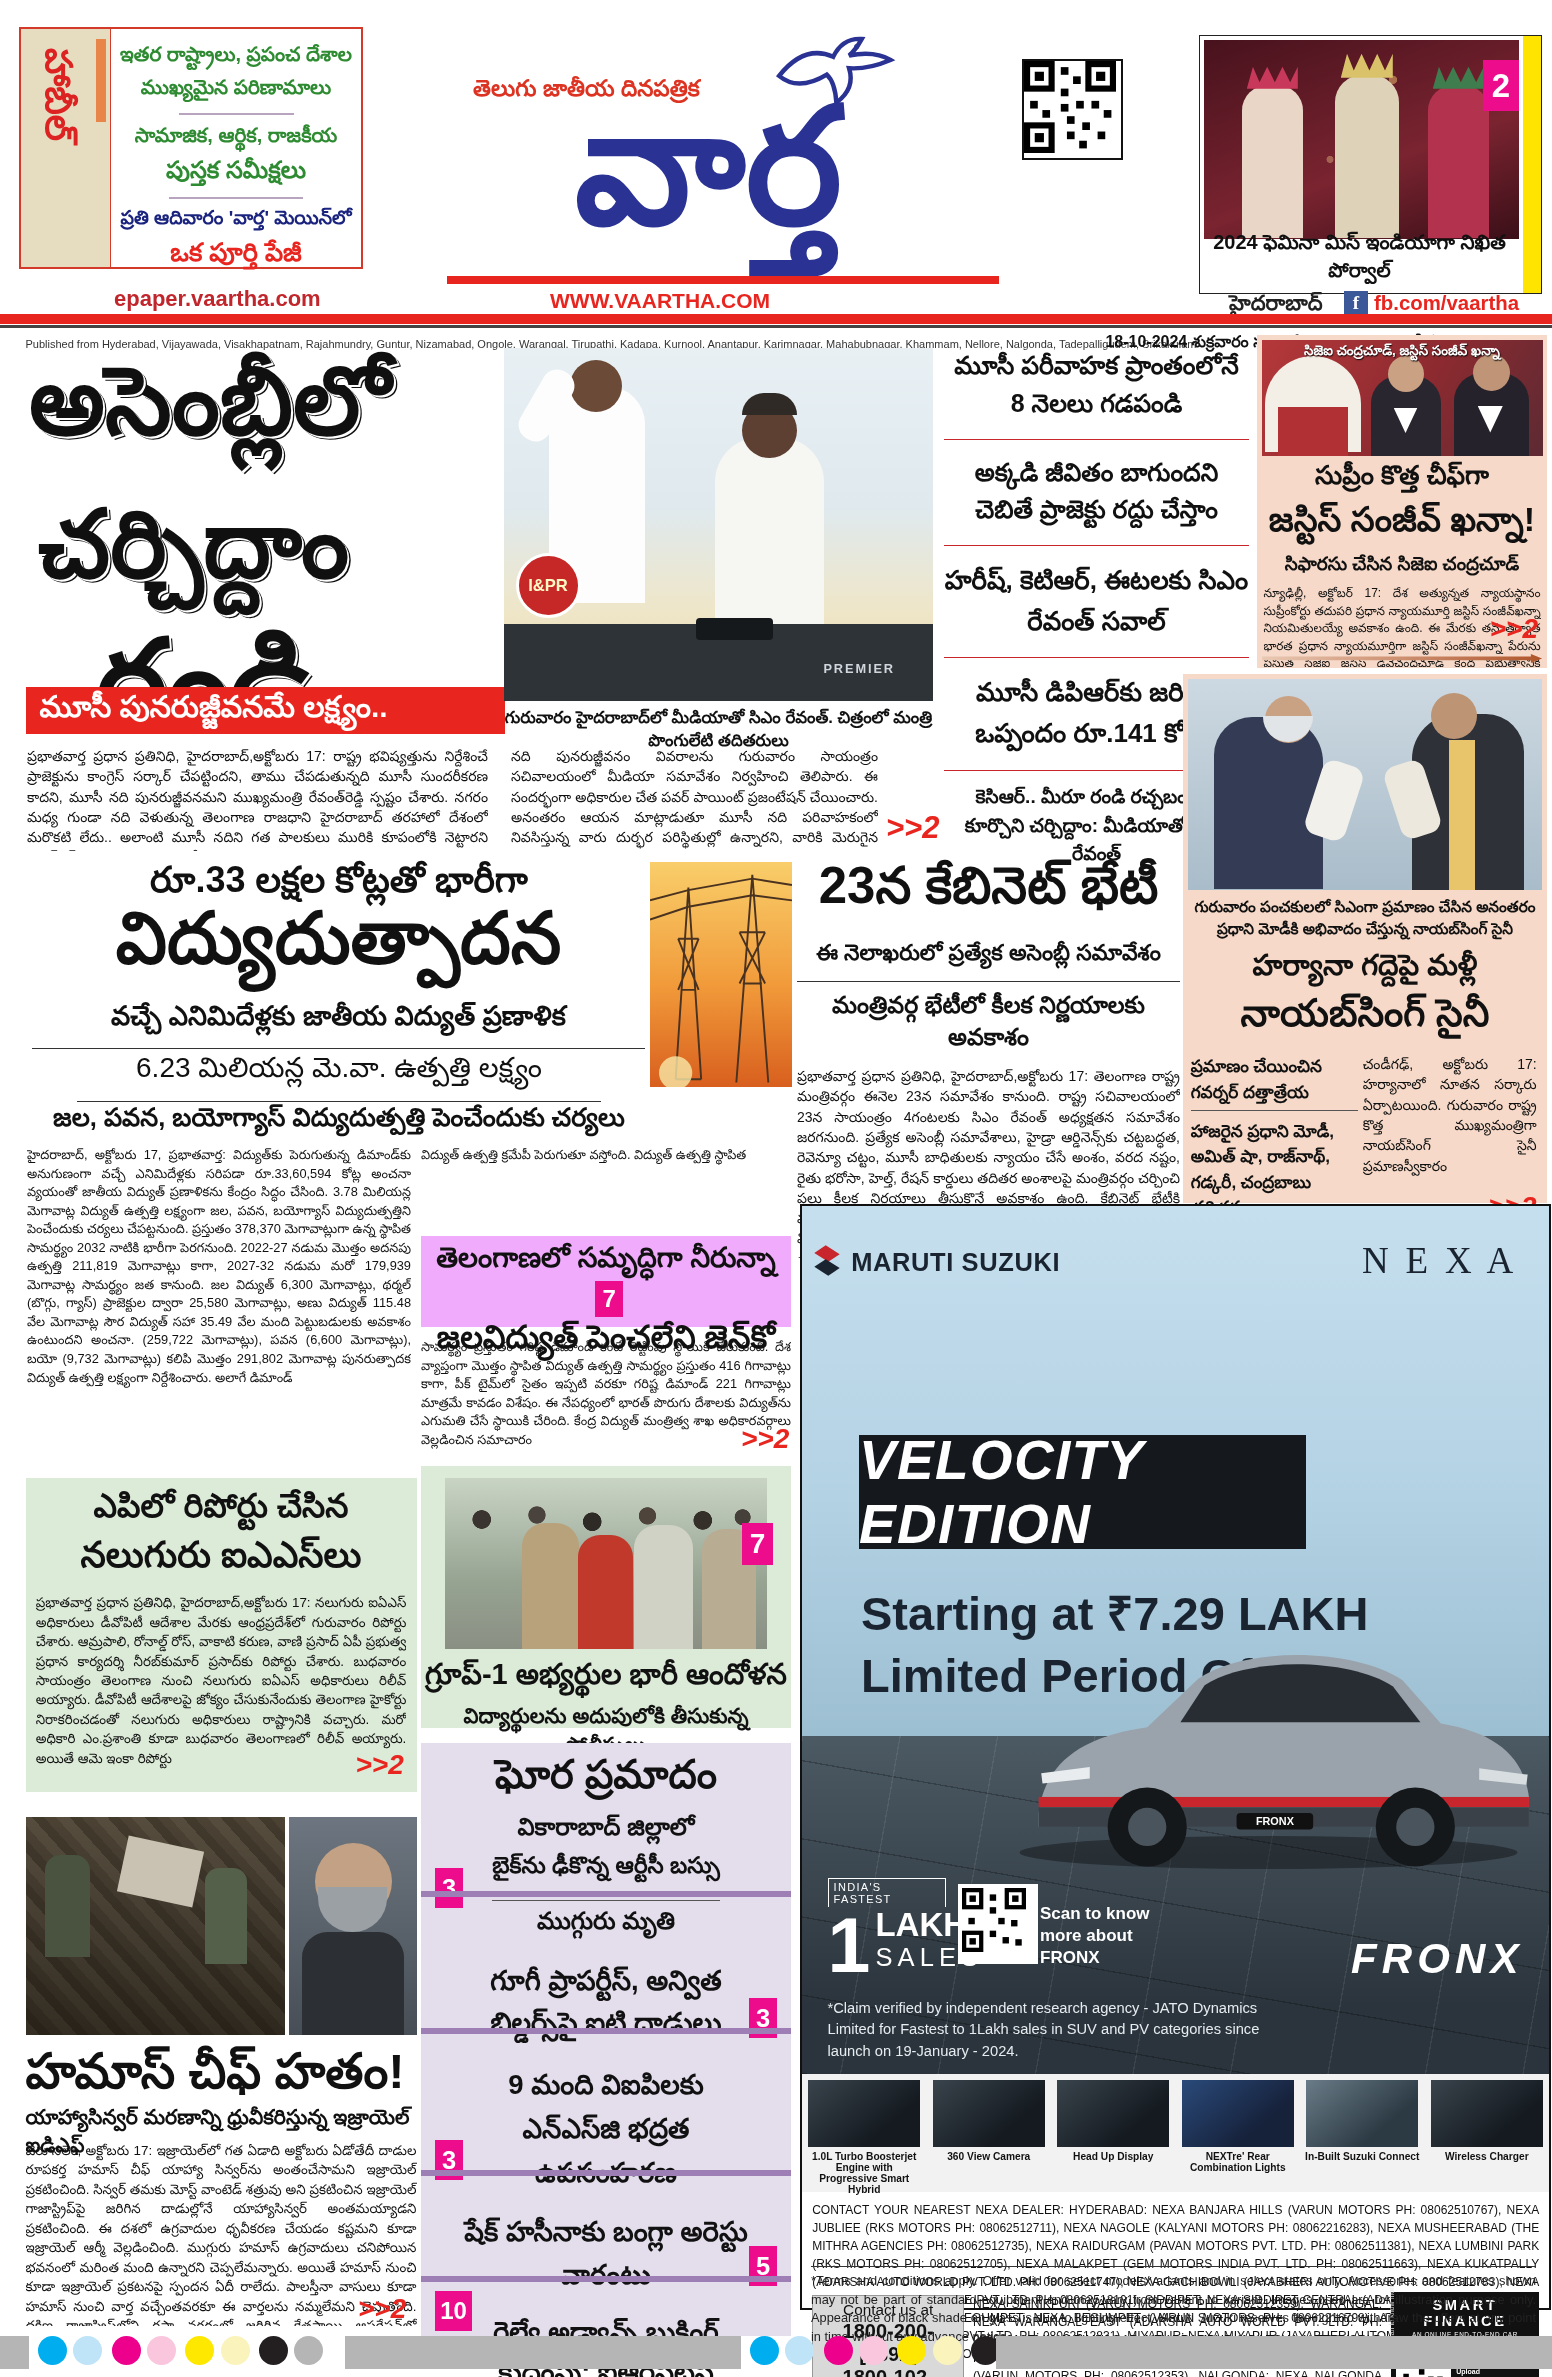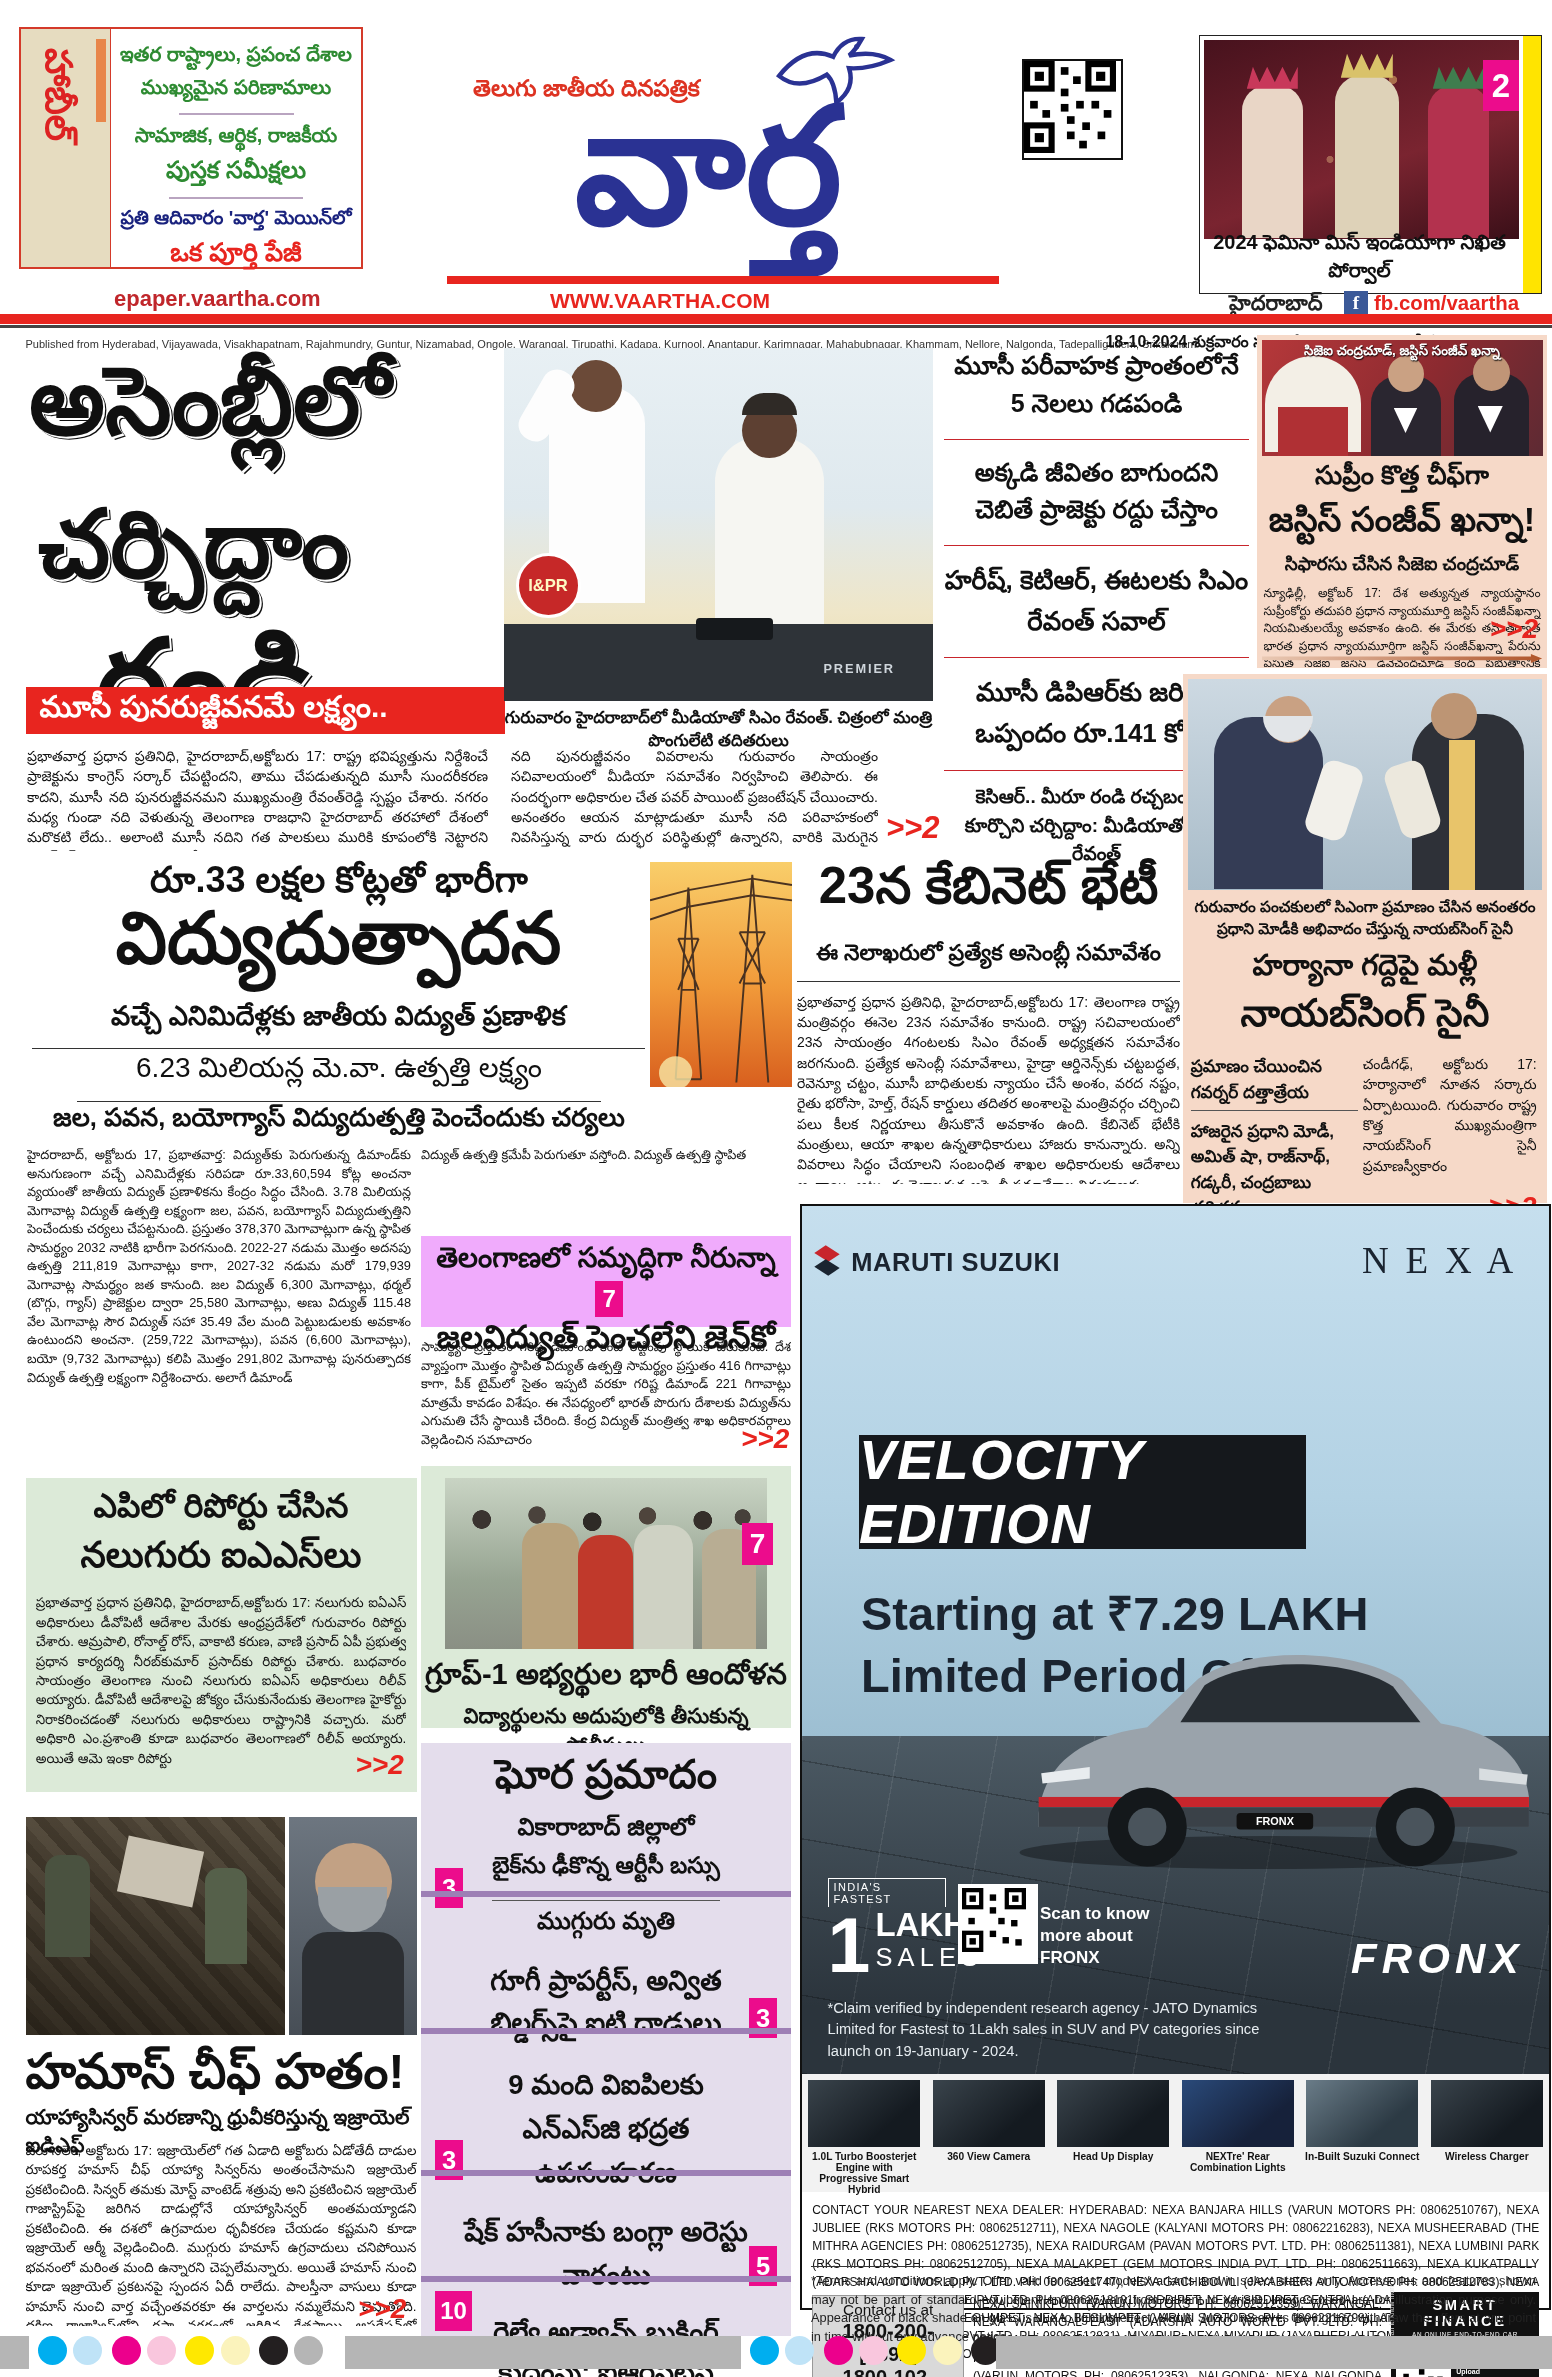--- a/index.html
+++ b/index.html
@@ -126,21 +126,21 @@
     <div style="position:absolute;left:11.5px;bottom:83px;width:59px;height:59px;border-radius:50%;background:#c62828;color:#fef9c3;font-weight:900;font-size:16.6px;display:flex;align-items:center;justify-content:center;border:3.2px solid #fff;">I&amp;PR</div>
     <div style="position:absolute;right:38px;bottom:25.5px;color:#cfd6dc;font-size:12.8px;font-weight:bold;letter-spacing:1.9px;">PREMIER</div>
   </div>
   <div class="abs cap" style="left:504px;top:708px;width:429px;font-size:16.6px;">గురువారం హైదరాబాద్‌లో మీడియాతో సిఎం రేవంత్. చిత్రంలో మంత్రి పొంగులేటి తదితరులు</div>
 
   <div class="abs justify" style="left:27px;top:746px;width:461px;height:105px;font-size:14px;overflow:hidden;">ప్రభాతవార్త ప్రధాన ప్రతినిధి, హైదరాబాద్,అక్టోబరు 17: రాష్ట్ర భవిష్యత్తును నిర్దేశించే ప్రాజెక్టును కాంగ్రెస్ సర్కార్ చేపట్టిందని, తాము చేపడుతున్నది మూసీ సుందరీకరణ కాదని, మూసీ నది పునరుజ్జీవనమని ముఖ్యమంత్రి రేవంత్‌రెడ్డి స్పష్టం చేశారు. నగరం మధ్య గుండా నది వెళుతున్న తెలంగాణ రాజధాని హైదరాబాద్ తరహాలో దేశంలో మరొకటి లేదు.. అలాంటి మూసీ నదిని గత పాలకులు మురికి కూపంలోకి నెట్టారని బిఆర్ఎస్‌పై ధ్వజమెత్తారు. మూసీ</div>
   <div class="abs justify" style="left:511px;top:746px;width:367px;height:105px;font-size:14px;overflow:hidden;">నది పునరుజ్జీవనం వివరాలను గురువారం సాయంత్రం సచివాలయంలో మీడియా సమావేశం నిర్వహించి తెలిపారు. ఈ సందర్భంగా అధికారుల చేత పవర్ పాయింట్ ప్రజంటేషన్ చేయించారు. అనంతరం ఆయన మాట్లాడుతూ మూసీ నది పరివాహకంలో నివసిస్తున్న వారు దుర్భర పరిస్థితుల్లో ఉన్నారని, వారికి మెరుగైన జీవితం అందించాలని తాము భావిస్తున్నట్లు తెలిపారు. కొందరి మెదళ్లలో మూసీలో ఉన్న మురికి కంటే ఎక్కువ</div>
   <div class="abs jump" style="left:886px;top:810px;font-size:31px;">&gt;&gt;2</div>
 
   <div class="abs" style="left:944px;top:342px;width:305px;">
-    <div style="font-size:25px;font-weight:bold;text-align:center;padding:5.1px 0 16.6px;border-bottom:1.9px solid #c8252c;line-height:1.5;">మూసీ పరీవాహక ప్రాంతంలోనే 5 నెలలు గడపండి</div>
+    <div style="font-size:25px;font-weight:bold;text-align:center;padding:5.1px 0 16.6px;border-bottom:1.9px solid #c8252c;line-height:1.5;">మూసీ పరీవాహక ప్రాంతంలోనే 8 నెలలు గడపండి</div>
     <div style="font-size:25px;font-weight:bold;text-align:center;padding:14px 0 16.6px;border-bottom:1.9px solid #c8252c;line-height:1.5;">అక్కడి జీవితం బాగుందని చెబితే ప్రాజెక్టు రద్దు చేస్తాం</div>
     <div style="font-size:26px;font-weight:bold;text-align:center;padding:14px 0 16.6px;border-bottom:1.9px solid #c8252c;line-height:1.55;">హరీష్, కెటిఆర్, ఈటలకు సిఎం రేవంత్ సవాల్</div>
     <div style="font-size:26px;font-weight:bold;text-align:center;padding:14px 0 16.6px;border-bottom:1.9px solid #c8252c;line-height:1.55;">మూసీ డిపిఆర్‌కు జరిగిన ఒప్పందం రూ.141 కోట్లే..</div>
     <div style="font-size:19px;font-weight:bold;text-align:center;padding:12.8px 0 6.4px;line-height:1.5;">కెసిఆర్.. మీరూ రండి రచ్చబండకు కూర్చొని చర్చిద్దాం: మీడియాతో సిఎం రేవంత్</div>
   </div>
 
   <div class="abs peach" style="left:1257px;top:335px;width:290px;height:333px;">
     <div class="ph" style="left:4.5px;top:4.5px;width:281px;height:116px;background:linear-gradient(120deg,#b5383a,#8c2a30 55%,#5d2a33);">
       <div style="position:absolute;left:3.8px;top:16.6px;width:96px;height:96px;border-radius:48px 48px 0 0;background:#f3efe6;"></div>
       <div style="position:absolute;left:16.6px;top:61px;width:70px;height:55px;background:#b03034;border-top:6.4px solid #f3efe6;border-bottom:5.1px solid #f3efe6;"></div>
@@ -210,20 +210,21 @@
       <span class="pgbadge" style="position:static;display:inline-flex;width:28px;height:36px;font-size:24px;vertical-align:middle;margin-left:6.4px;">7</span>
     </div>
     <div style="font-size:32px;font-weight:900;margin-top:1.3px;">జలవిద్యుత్ పెంచలేని జెన్‌కో</div>
   </div>
   <div class="abs justify" style="left:421px;top:1338px;width:370px;height:128px;font-size:12.8px;overflow:hidden;">సామర్థ్యం ప్రస్తుతం గరిష్ట డిమాండ్ కంటే రెట్టింపు స్థాయికి చేరుకుంది. దేశ వ్యాప్తంగా మొత్తం స్థాపిత విద్యుత్ ఉత్పత్తి సామర్థ్యం ప్రస్తుతం 416 గిగావాట్లు కాగా, పీక్ టైమ్‌లో సైతం ఇప్పటి వరకూ గరిష్ట డిమాండ్ 221 గిగావాట్లు మాత్రమే కావడం విశేషం. ఈ నేపధ్యంలో భారత్ పొరుగు దేశాలకు విద్యుత్‌ను ఎగుమతి చేసే స్థాయికి చేరింది. కేంద్ర విద్యుత్ మంత్రిత్వ శాఖ అధికారవర్గాలు వెల్లడించిన సమాచారం</div>
   <div class="abs jump" style="left:741px;top:1423px;font-size:28px;">&gt;&gt;2</div>
 
   <div class="abs" style="left:797px;top:856px;width:383px;">
     <div style="font-size:51px;font-weight:900;text-align:center;">23న కేబినెట్ భేటీ</div>
     <div style="font-size:22px;font-weight:bold;text-align:center;margin-top:11.5px;border-bottom:1.9px solid #333;padding-bottom:10.2px;">ఈ నెలాఖరులో ప్రత్యేక అసెంబ్లీ సమావేశం</div>
+    <div style="font-size:23.6px;font-weight:900;text-align:center;margin-top:10.2px;">మంత్రివర్గ భేటీలో కీలక నిర్ణయాలకు అవకాశం</div>
     <div class="justify" style="font-size:14px;margin-top:10.2px;height:192px;overflow:hidden;">ప్రభాతవార్త ప్రధాన ప్రతినిధి, హైదరాబాద్,అక్టోబరు 17: తెలంగాణ రాష్ట్ర మంత్రివర్గం ఈనెల 23న సమావేశం కానుంది. రాష్ట్ర సచివాలయంలో 23న సాయంత్రం 4గంటలకు సిఎం రేవంత్ అధ్యక్షతన సమావేశం జరగనుంది. ప్రత్యేక అసెంబ్లీ సమావేశాలు, హైడ్రా ఆర్డినెన్స్‌కు చట్టబద్ధత, రెవెన్యూ చట్టం, మూసీ బాధితులకు న్యాయం చేసే అంశం, వరద నష్టం, రైతు భరోసా, హెల్త్, రేషన్ కార్డులు తదితర అంశాలపై మంత్రివర్గం చర్చించి పలు కీలక నిర్ణయాలు తీసుకొనే అవకాశం ఉంది. కేబినెట్ భేటీకి మంత్రులు, ఆయా శాఖల ఉన్నతాధికారులు హాజరు కానున్నారు. అన్ని వివరాలు సిద్ధం చేయాలని సంబంధిత శాఖల అధికారులకు ఆదేశాలు అందాయి. ఆటు, ఈ నెలాఖరున అసెంబ్లీ సమావేశాల నిర్వహణకు</div>
   </div>
 
   <div class="abs green" style="left:25.5px;top:1478px;width:391px;height:314px;">
     <div style="text-align:center;font-size:33px;font-weight:900;padding-top:9px;">ఎపిలో రిపోర్టు చేసిన</div>
     <div style="text-align:center;font-size:36px;font-weight:900;margin-top:1.3px;">నలుగురు ఐఎఎస్‌లు</div>
     <div class="justify" style="margin:9px 10.2px 0;font-size:13.4px;height:192px;overflow:hidden;">ప్రభాతవార్త ప్రధాన ప్రతినిధి, హైదరాబాద్,అక్టోబరు 17: నలుగురు ఐఏఎస్ అధికారులు డీవోపిటీ ఆదేశాల మేరకు ఆంధ్రప్రదేశ్‌లో గురువారం రిపోర్టు చేశారు. ఆమ్రపాలి, రోనాల్డ్ రోస్, వాకాటి కరుణ, వాణి ప్రసాద్ ఏపీ ప్రభుత్వ ప్రధాన కార్యదర్శి నీరబ్‌కుమార్ ప్రసాద్‌కు రిపోర్టు చేశారు. బుధవారం సాయంత్రం తెలంగాణ నుంచి నలుగురు ఐఏఎస్ అధికారులు రిలీవ్ అయ్యారు. డీవోపిటీ ఆదేశాలపై జోక్యం చేసుకునేందుకు తెలంగాణ హైకోర్టు నిరాకరించడంతో నలుగురు అధికారులు రాష్ట్రానికి వచ్చారు. మరో అధికారి ఎం.ప్రశాంతి కూడా బుధవారం తెలంగాణలో రిలీవ్ అయ్యారు. అయితే ఆమె ఇంకా రిపోర్టు</div>
     <div class="jump" style="position:absolute;right:12.8px;bottom:11.5px;font-size:28px;">&gt;&gt;2</div>
   </div>
 

